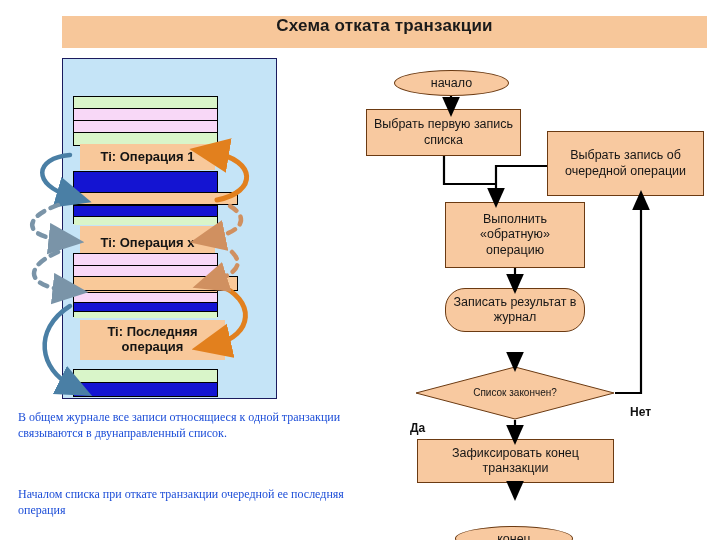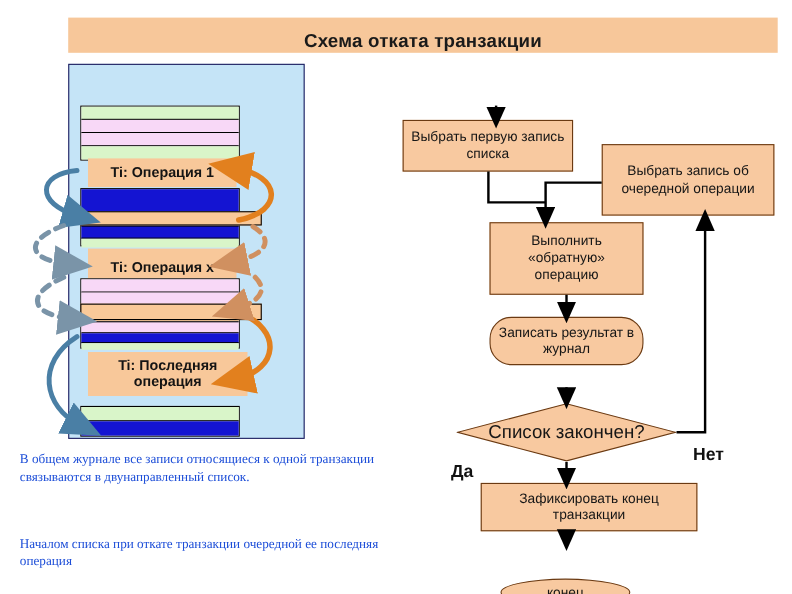--- a/index.html
+++ b/index.html
@@ -9,21 +9,21 @@
     font-family:"Liberation Sans","DejaVu Sans",sans-serif;
     overflow:hidden;
     position:relative;
   }
   #root{position:relative;width:720px;height:540px;}
 
   
   .title-bar{
     position:absolute;left:62px;top:16px;width:645px;height:32px;
     background:#f7c79a;
-    display:flex;align-items:flex-end;justify-content:center;
+    display:flex;align-items:flex-start;justify-content:center;
   }
   .title-bar .title-text{
     font-size:17px;font-weight:bold;color:#1a1a1a;letter-spacing:.2px;
   }
 
   
   .journal-panel{
     position:absolute;left:62px;top:58px;width:215px;height:341px;
     background:#c5e4f7;border:1.5px solid #1b1b5e;
     box-sizing:border-box;
@@ -69,24 +69,24 @@
   .fc-term{
     position:absolute;box-sizing:border-box;
     background:#f8c9a0;border:1px solid #6b3a12;border-radius:50%;
     display:flex;align-items:center;justify-content:center;text-align:center;
     font-size:12.5px;color:#161616;
   }
   .fc-diamond-wrap{position:absolute;}
   .fc-diamond-label{
     position:absolute;left:0;top:0;width:100%;height:100%;
     display:flex;flex-direction:column;align-items:center;justify-content:center;
-    font-size:17px;color:#161616;line-height:1.25;text-align:center;
+    font-size:10px;color:#161616;line-height:1.25;text-align:center;
   }
   .branch-label{
-    position:absolute;font-size:16px;font-weight:bold;color:#111;
+    position:absolute;font-size:12px;font-weight:bold;color:#111;
   }
   svg.overlay{position:absolute;left:0;top:0;width:720px;height:540px;pointer-events:none;}
 </style>
 </head>
 <body>
 
 <div id="root">
 
   <div class="title-bar">
     <span class="title-text">Схема отката транзакции</span>
@@ -134,20 +134,23 @@
   </div>
 
   <div class="jgroup" style="left:73px;top:369px;width:145px;height:28px;">
     <div class="jstripe" style="left:0;top:0;width:100%;height:13px;background:#d9f5c9;border-bottom:1px solid #000;"></div>
     <div class="jstripe" style="left:0;top:13px;width:100%;height:13px;background:#1414d2;"></div>
   </div>
 
   <div class="note note1">В общем журнале все записи относящиеся к  одной транзакции связываются в двунаправленный список.</div>
   <div class="note note2">Началом списка при откате транзакции очередной ее последняя операция</div>
 
+  <div class="fc-term" style="left:394px;top:70px;width:115px;height:26px;">
+    <span>начало</span>
+  </div>
 
   <div class="fc-box" style="left:366px;top:109px;width:155px;height:47px;">
     <span>Выбрать первую запись списка</span>
   </div>
 
   <div class="fc-box" style="left:445px;top:202px;width:140px;height:66px;">
     <span>Выполнить «обратную» операцию</span>
   </div>
 
   <div class="fc-box" style="left:547px;top:131px;width:157px;height:65px;">
@@ -161,21 +164,21 @@
   <div class="fc-diamond-wrap" style="left:415px;top:366px;width:200px;height:54px;">
     <svg width="200" height="54" style="position:absolute;left:0;top:0;">
       <polygon points="100,1 199,27 100,53 1,27" fill="#f8c9a0" stroke="#6b3a12" stroke-width="1"></polygon>
     </svg>
     <div class="fc-diamond-label">Список закончен?</div>
   </div>
 
   <div class="branch-label" style="left:410px;top:421px;">Да</div>
   <div class="branch-label" style="left:630px;top:405px;">Нет</div>
 
-  <div class="fc-box" style="left:417px;top:439px;width:197px;height:44px;margin-left:20px;">
+  <div class="fc-box" style="left:417px;top:439px;width:197px;height:44px;">
     <span>Зафиксировать конец транзакции</span>
   </div>
 
   <div class="fc-term" style="left:455px;top:494px;width:118px;height:25px;margin-top:32px;">
     <span>конец</span>
   </div>
 
   <svg class="overlay" viewBox="0 0 720 540">
     <defs>
       <marker id="ah-black" markerWidth="9" markerHeight="9" refX="4.5" refY="4" orient="auto">

